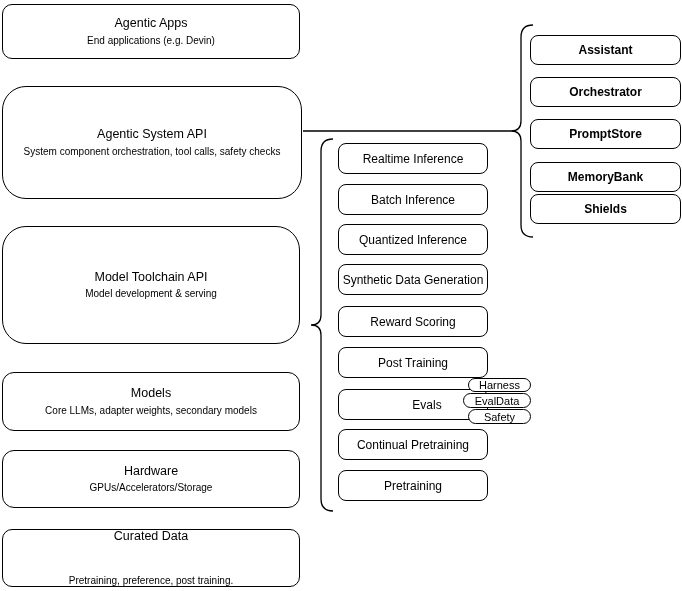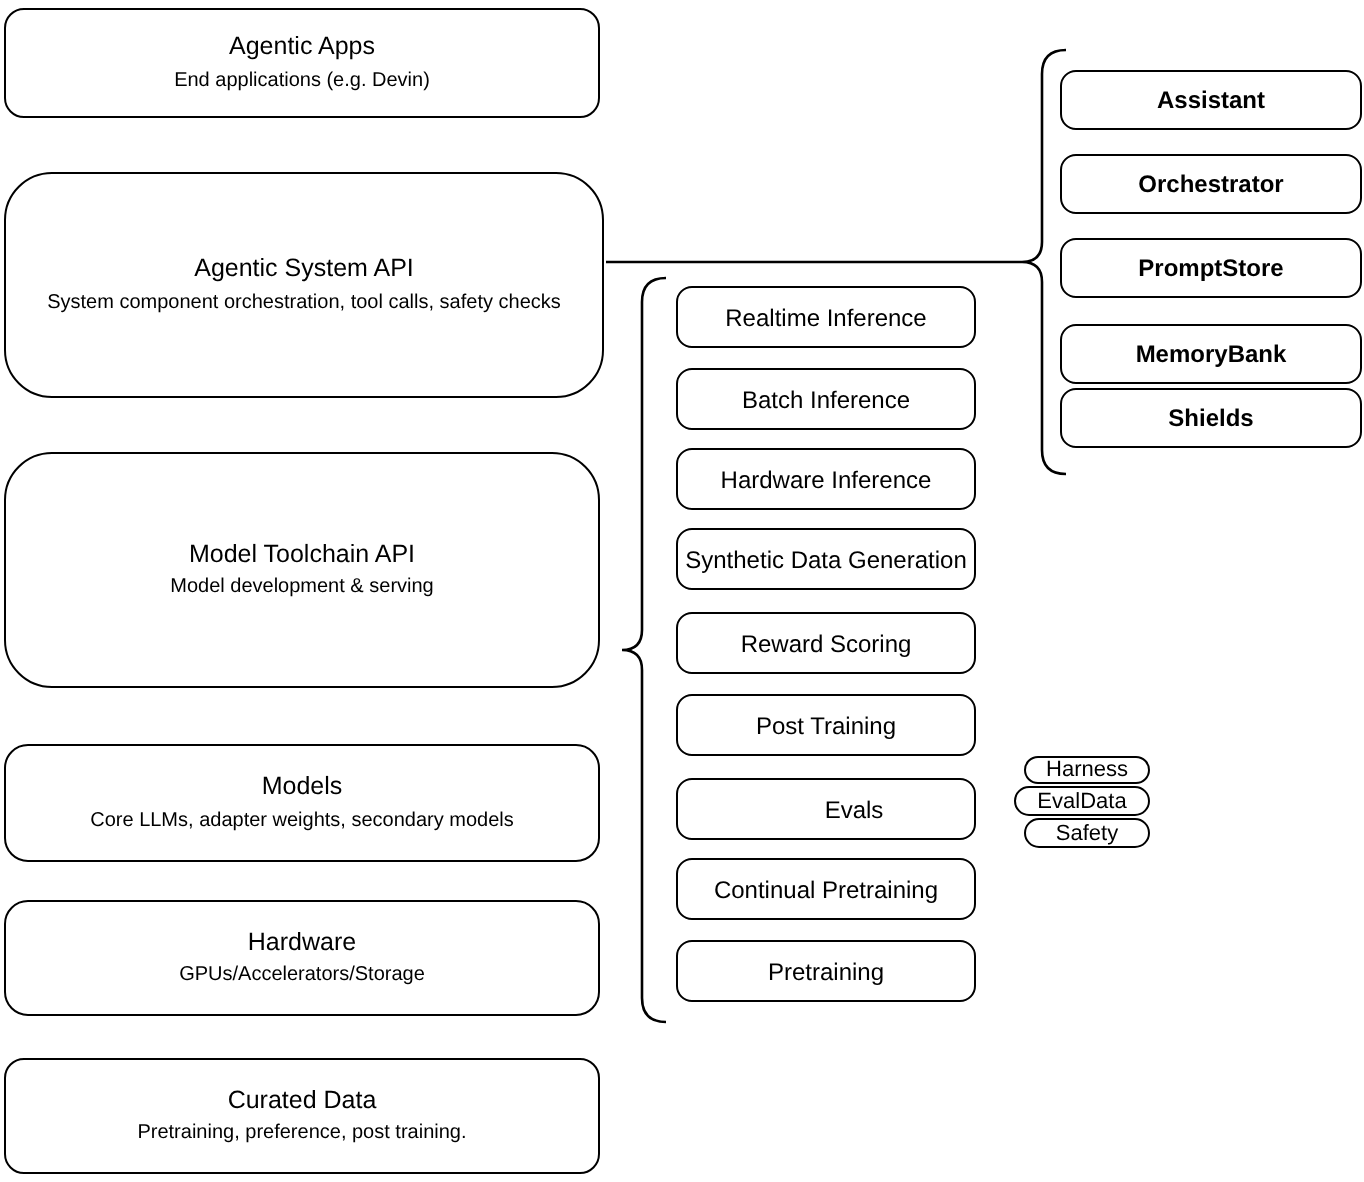--- a/index.html
+++ b/index.html
@@ -63,21 +63,20 @@
     position: absolute;
     border: 1.3px solid #000000;
     border-radius: 999px;
     background: #ffffff;
     display: flex;
     align-items: center;
     justify-content: center;
     font-size: 11px;
     box-sizing: border-box;
     z-index: 5;
-    margin-left: 44px;
   }
   #connector-layer {
     position: absolute;
     top: 0; left: 0;
     width: 682px; height: 591px;
     pointer-events: none;
   }
 </style>
 </head>
 <body>
@@ -108,28 +107,28 @@
   <div class="box" style="top:372px; height:59px; border-radius:12px;">
     <div class="title">Models</div>
     <div class="subtitle">Core LLMs, adapter weights, secondary models</div>
   </div>
 
   <div class="box" style="top:450px; height:58px; border-radius:12px;">
     <div class="title">Hardware</div>
     <div class="subtitle">GPUs/Accelerators/Storage</div>
   </div>
 
-  <div class="box" style="top:529px; height:58px; border-radius:10px;">
+  <div class="box" style="top:529px; height:58px; border-radius:10px;justify-content:space-between;">
     <div class="title">Curated Data</div>
     <div class="subtitle">Pretraining, preference, post training.</div>
   </div>
 
   <div class="mid-box" style="top:143px;">Realtime Inference</div>
   <div class="mid-box" style="top:184px;">Batch Inference</div>
-  <div class="mid-box" style="top:224px;">Hardware Inference</div>
+  <div class="mid-box" style="top:224px;">Quantized Inference</div>
   <div class="mid-box" style="top:264px;">Synthetic Data Generation</div>
   <div class="mid-box" style="top:306px;">Reward Scoring</div>
   <div class="mid-box" style="top:347px;">Post Training</div>
   <div class="mid-box" style="top:389px;padding-left:28px;">Evals</div>
   <div class="mid-box" style="top:429px;">Continual Pretraining</div>
   <div class="mid-box" style="top:470px;">Pretraining</div>
 
   <div class="tag" style="left:468px; top:378px; width:63px; height:14px;">Harness</div>
   <div class="tag" style="left:463px; top:393px; width:68px; height:15px;">EvalData</div>
   <div class="tag" style="left:468px; top:409px; width:63px; height:15px;">Safety</div>

